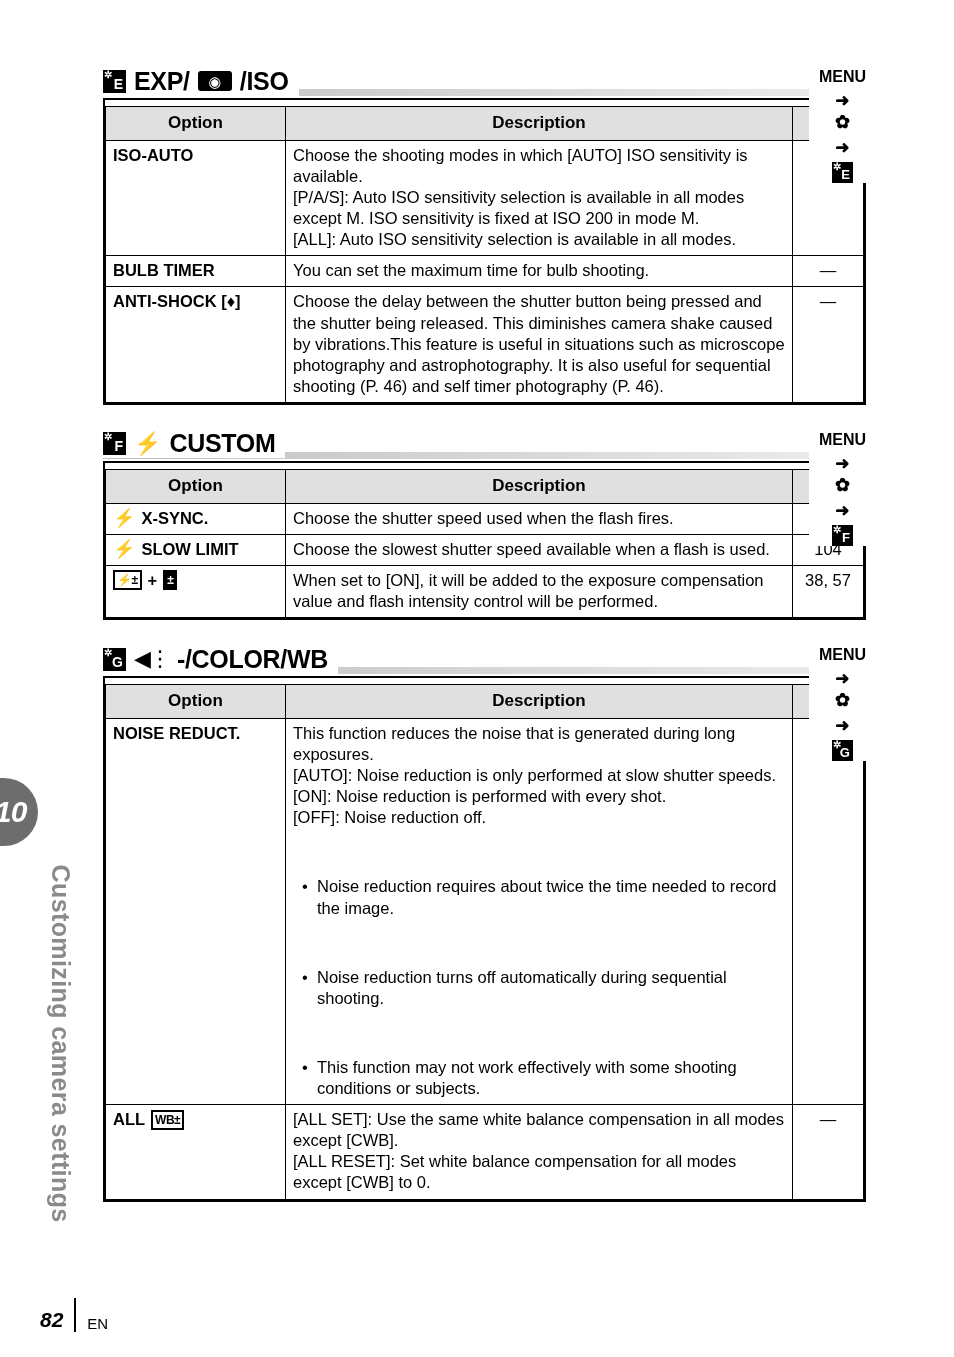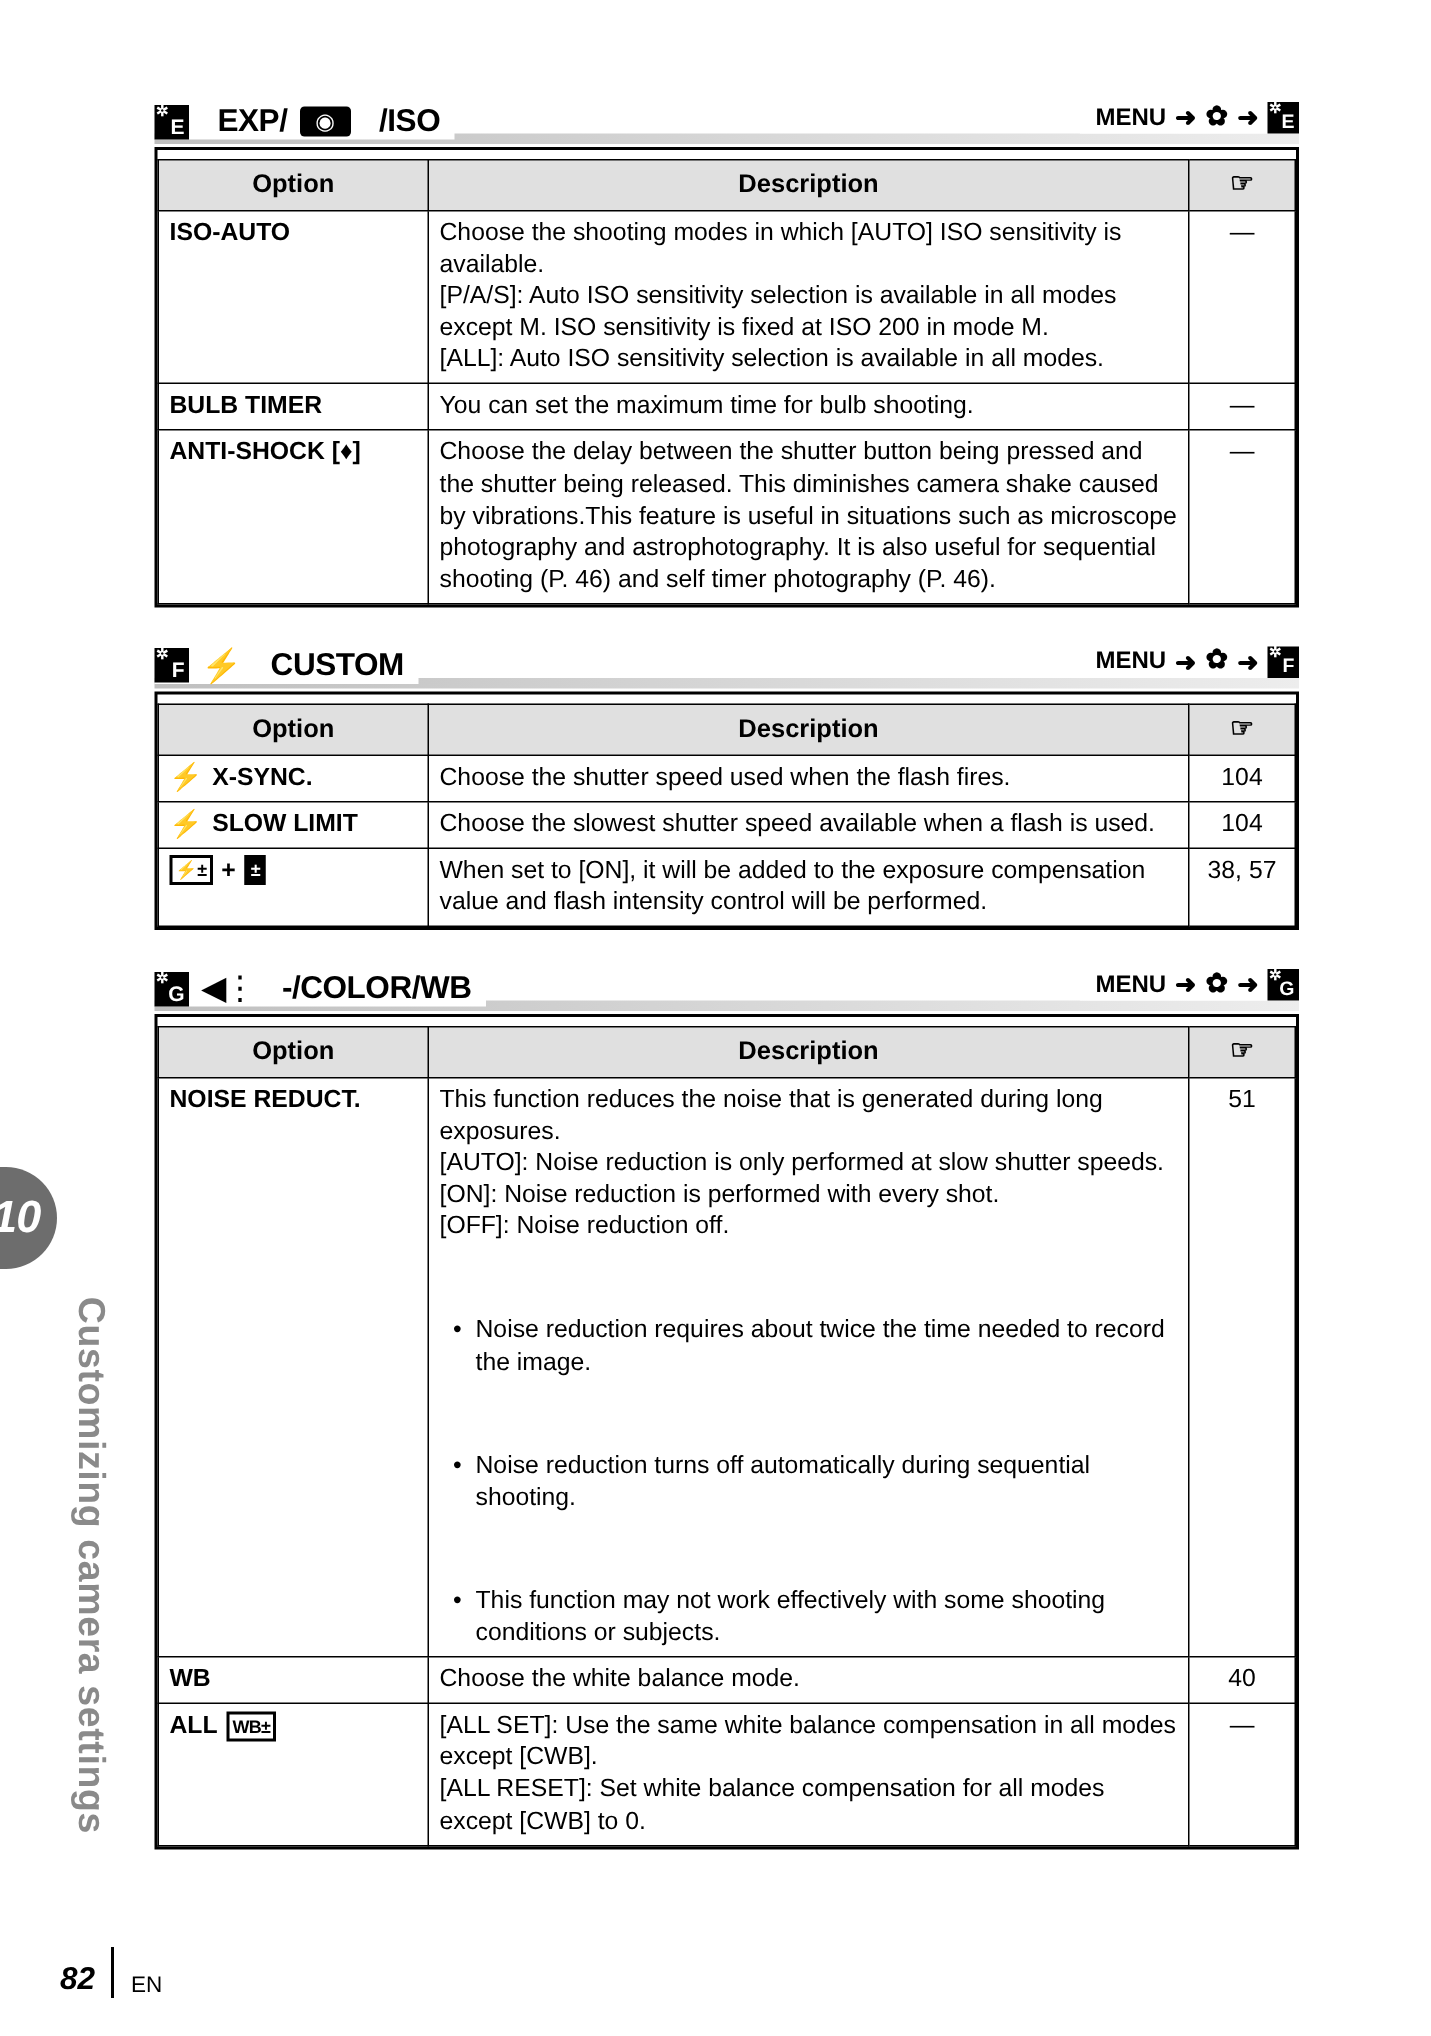--- a/index.html
+++ b/index.html
@@ -65,45 +65,45 @@
   .section-head .title-wrap {
     display: flex;
     align-items: center;
     gap: 8px;
     background: #ffffff;
     padding-right: 10px;
     position: relative;
     z-index: 2;
   }
   .section-title {
-    font-size: 21px;
+    font-size: 25px;
     font-weight: bold;
     letter-spacing: -0.3px;
     white-space: nowrap;
-    margin-left: 11px;
   }
   .head-rule {
     position: absolute;
     left: 0; right: 0; bottom: 2px;
     height: 7px;
     background: linear-gradient(to right, #bfbfbf, #ededed);
     z-index: 1;
   }
   .menu-path {
     position: absolute;
     right: 0;
     top: 4px;
     display: flex;
     align-items: center;
     gap: 6px;
     background: #ffffff;
     padding-left: 10px;
     z-index: 3;
     font-size: 16px;
     font-weight: bold;
+    flex-direction: column;
   }
   .menu-path .arrow { font-size: 17px; line-height: 1; }
 
   
   .tab-icon {
     display: inline-flex;
     align-items: flex-end;
     justify-content: flex-end;
     background: #000000;
     color: #ffffff;
@@ -431,27 +431,20 @@
           <p>[OFF]: Noise reduction off.</p>
           <ul>
             <li>Noise reduction requires about twice the time needed to record the image.</li>
             <li>Noise reduction turns off automatically during sequential shooting.</li>
             <li>This function may not work effectively with some shooting conditions or subjects.</li>
           </ul>
         </td>
         <td class="ref">51</td>
       </tr>
       <tr>
-        <td class="opt">WB</td>
-        <td class="desc">
-          <p>Choose the white balance mode.</p>
-        </td>
-        <td class="ref">40</td>
-      </tr>
-      <tr>
         <td class="opt">
           <span class="opt-flex">
             <span>ALL</span>
             <span class="boxed-icon">WB±</span>
           </span>
         </td>
         <td class="desc">
           <p>[ALL SET]: Use the same white balance compensation in all modes except [CWB].</p>
           <p>[ALL RESET]: Set white balance compensation for all modes except [CWB] to 0.</p>
         </td>

